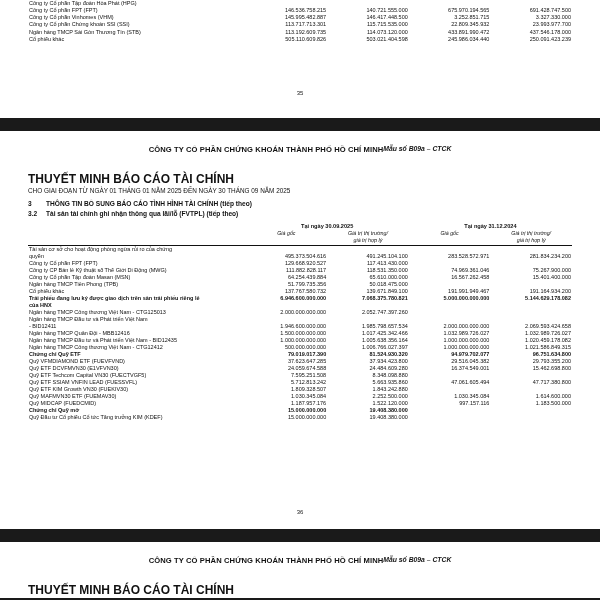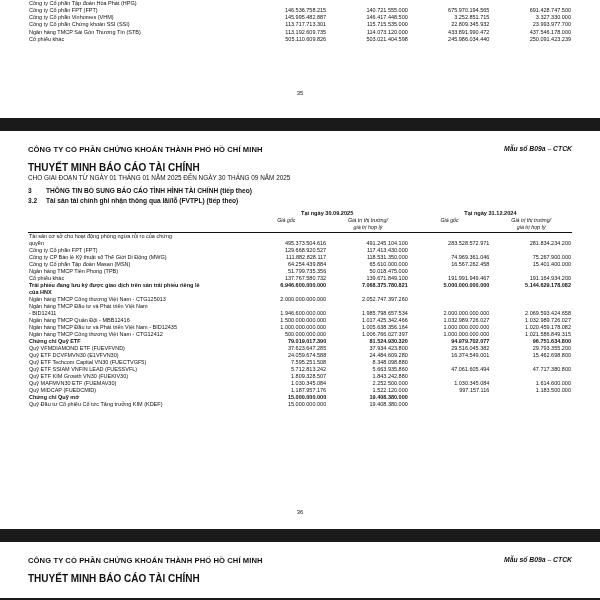--- a/index.html
+++ b/index.html
@@ -15,28 +15,28 @@
     box-sizing:border-box;
     position:relative;
     color:#111;
   }
   .page.top{height:118px;padding:0 28px;overflow:hidden;}
   .page.mid{height:398px;padding:14px 28px 0 28px;overflow:hidden;}
   .page.bot{height:56px;padding:14px 28px 0 28px;overflow:hidden;}
   .gap{height:13px;background:#1a1a1a;}
 
   .hdr-line{
-    display:flex;justify-content:space-between;align-items:flex-start;
+    display:flex;justify-content:center;align-items:flex-start;
     margin-bottom:6px;
   }
   .company{
     font-size:7.6px;font-weight:bold;letter-spacing:.1px;
   }
   .formcode{font-size:6.8px;font-weight:bold;font-style:italic;}
-  .doc-title{font-size:10px;font-weight:bold;margin-top:8px;}
+  .doc-title{font-size:12px;font-weight:bold;margin-top:18px;}
   .doc-sub{font-size:6.4px;margin-top:1px;}
 
   .sec-row{display:flex;gap:8px;margin-top:6px;font-size:6.6px;font-weight:bold;}
   .sec-num{width:10px;flex:none;}
   .sec-row.sub{margin-top:3px;}
 
   table.fin{
     width:100%;border-collapse:collapse;margin-top:6px;
     font-size:5.5px;line-height:1.28;
   }

